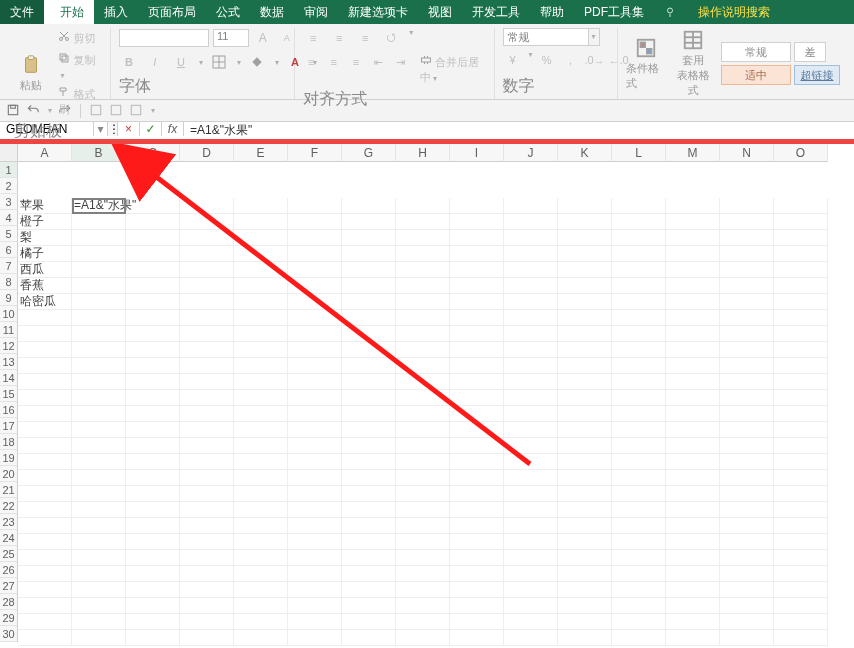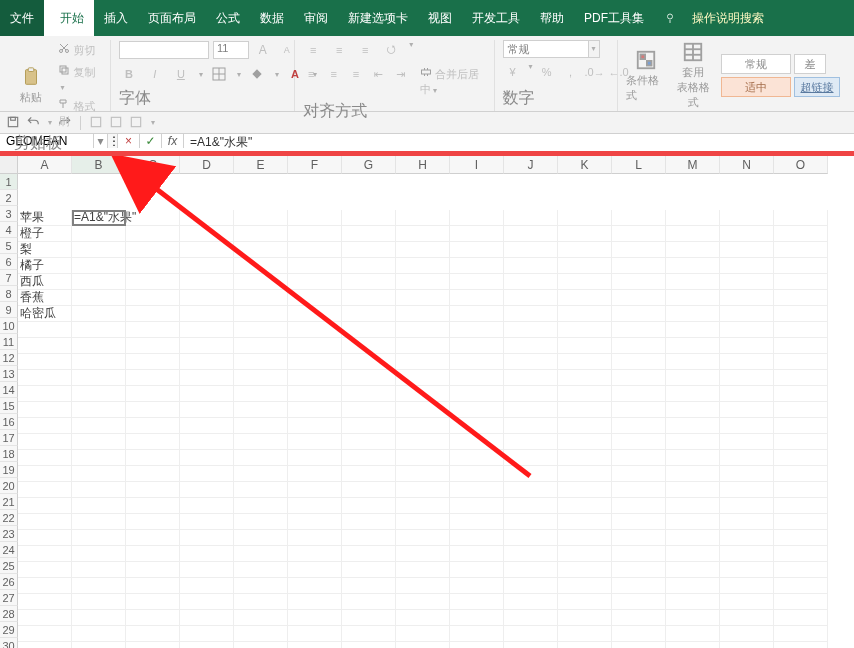--- a/index.html
+++ b/index.html
@@ -1,22 +1,22 @@
 <!DOCTYPE html>
 <html><head>
 <meta charset="utf-8">
 <style>
   * { box-sizing: border-box; margin: 0; padding: 0; font-family: "Microsoft YaHei", "Segoe UI", sans-serif; }
   body { background: #fff; width: 854px; height: 648px; overflow: hidden; position: relative; }
   
-  .tabbar { background: #19704a; height: 36px; display: flex; align-items: stretch; font-size: 12px; color: #fff; }
+  .tabbar { background: #19704a; height: 24px; display: flex; align-items: stretch; font-size: 12px; color: #fff; }
   .tab { padding: 0 10px; display: flex; align-items: center; cursor: pointer; }
   .tab.active { background: #fff; color: #19704a; padding-left: 16px; }
   .tab.file { background: #145c3d; }
-  .tellme { display: flex; align-items: center; gap: 16px; padding-left: 10px; color: #fef9c3; }
+  .tellme { display: flex; align-items: center; gap: 22px; padding-left: 10px; color: #fde047; }
   .tellme .bulb { width: 12px; height: 12px; }
   
   .ribbon { background: #f3f3f3; height: 76px; border-bottom: 1px solid #d0d0d0; display: flex; padding: 4px 6px 0 6px; font-size: 11px; color: #bfbfbf; position: relative; }
   .group { border-right: 1px solid #e0e0e0; padding: 0 8px; display: flex; flex-direction: column; justify-content: space-between; }
   .group .controls { display: flex; gap: 6px; align-items: center; flex: 1; }
   .group .label { text-align: left; font-size: 16px; color: #8a8a8a; padding: 2px 0; }
   .icon-box { width: 20px; height: 20px; display: inline-flex; align-items: center; justify-content: center; border: 1px solid transparent; }
   .btn { padding: 1px 4px; border: 1px solid transparent; }
   .font-select { width: 90px; height: 18px; border: 1px solid #cfcfcf; background: #fff; }
   .size-select { width: 36px; height: 18px; border: 1px solid #cfcfcf; background: #fff; font-size:11px; padding-left:3px; color:#808080;}

